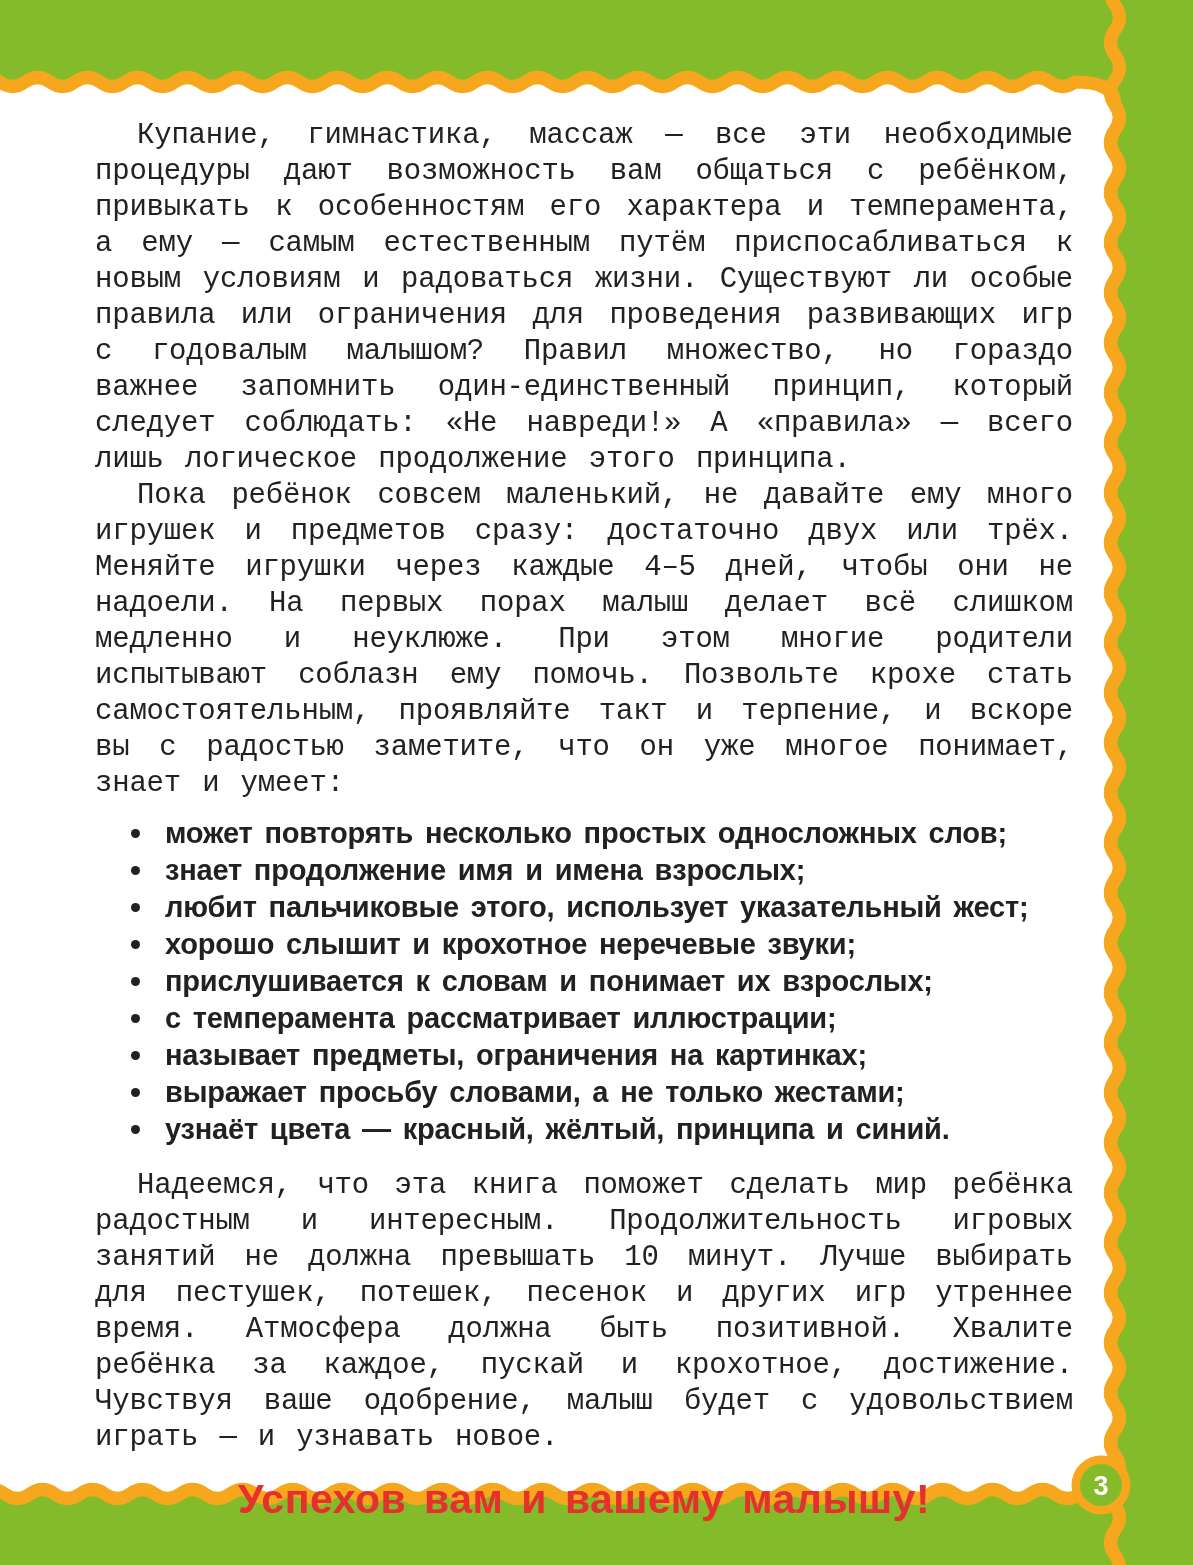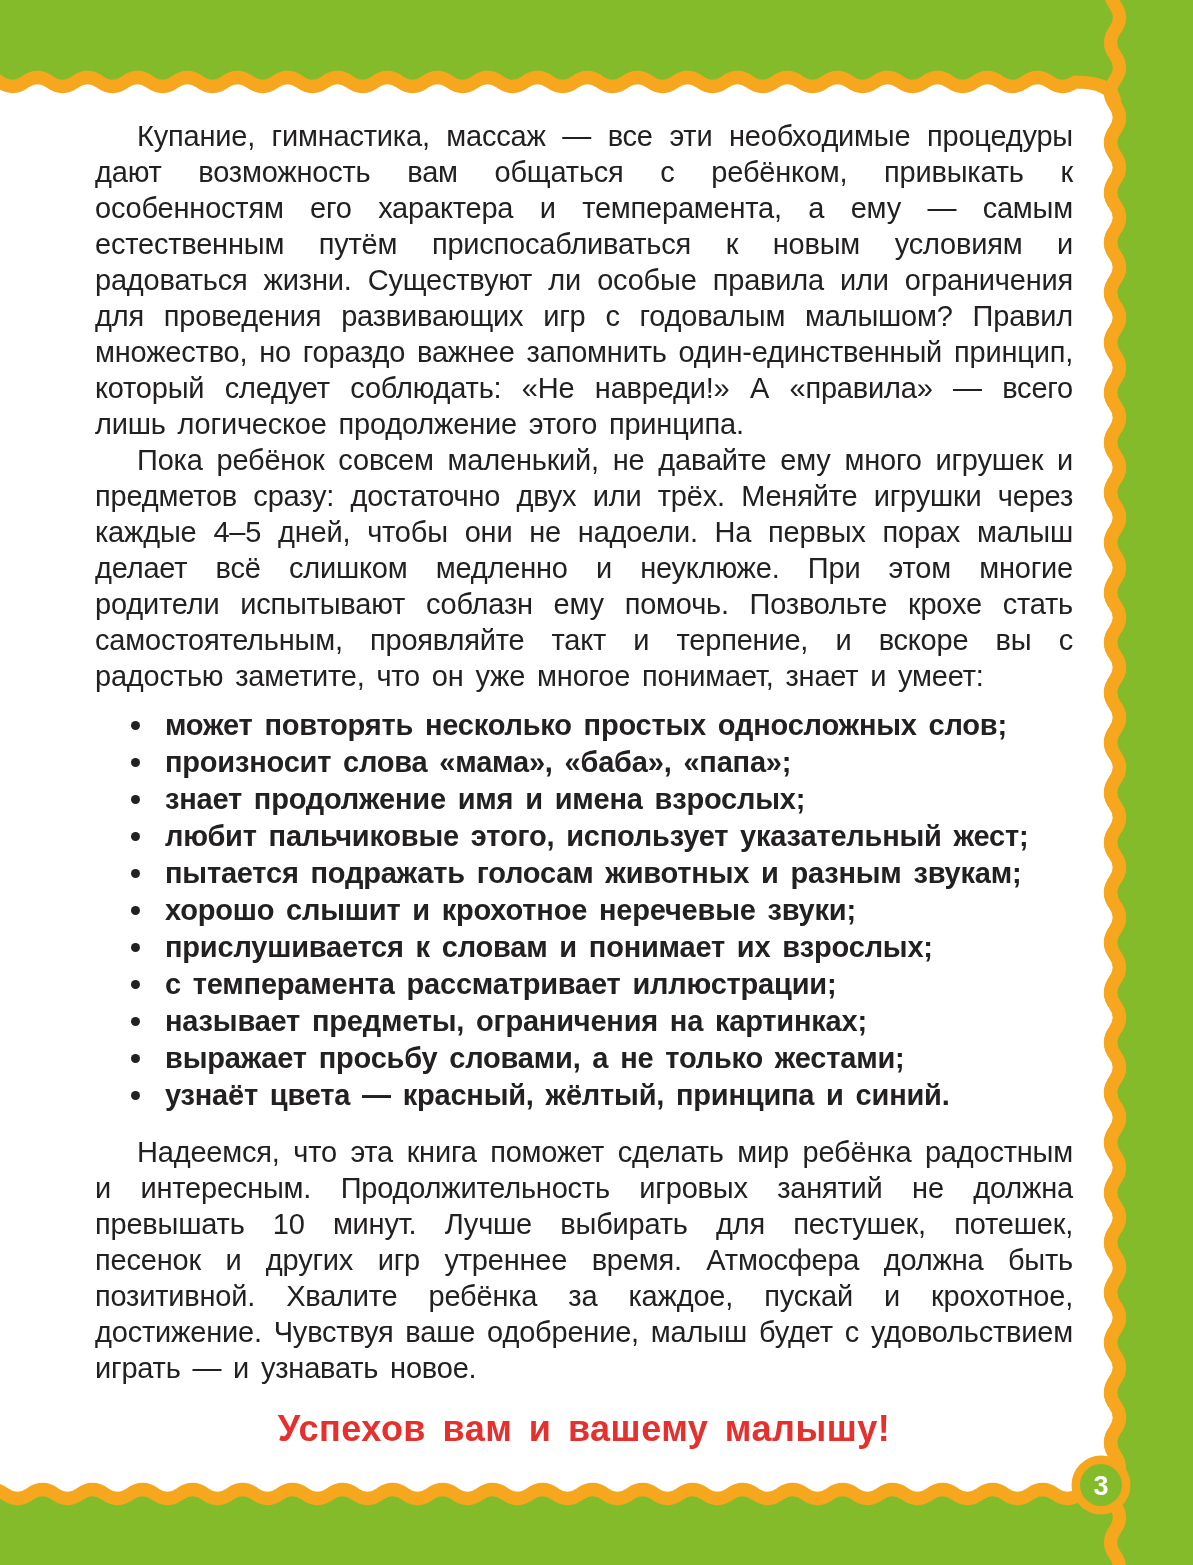--- a/index.html
+++ b/index.html
@@ -43,20 +43,21 @@
     color: var(--text);
     font-size: 29px;
     line-height: 36px;
     letter-spacing: -0.2px;
     word-spacing: 4px;
     text-align: justify;
   }
   .para {
     margin: 0;
     text-indent: 42px;
+    font-family: Liberation Mono, monospace;
   }
   ul.milestones {
     list-style: none;
     margin: 13px 0 20px 0;
     padding: 0;
     line-height: 37px;
     font-weight: bold;
   }
   ul.milestones li {
     position: relative;
@@ -70,21 +71,21 @@
     width: 9px;
     height: 9px;
     border-radius: 50%;
     background: var(--text);
   }
   .closing {
     margin: 18px 0 0 0;
     text-align: center;
     text-indent: 0;
     color: var(--red);
-    font-size: 36px;
+    font-size: 41px;
     line-height: 50px;
     font-weight: bold;
     letter-spacing: 0.5px;
     word-spacing: 6px;
   }
 </style>
 </head>
 <body>
 
 <div class="page">
@@ -99,24 +100,22 @@
       <circle cx="1101" cy="1485" r="21" class="fill-green"></circle>
       <text x="1101" y="1495" class="badge-num">3</text>
     </g>
   </svg>
 
   <div class="content">
     <p class="para">Купание, гимнастика, массаж — все эти необходимые процедуры дают возможность вам общаться с ребёнком, привыкать к особенностям его характера и темперамента, а ему — самым естественным путём приспосабливаться к новым условиям и радоваться жизни. Существуют ли особые правила или ограничения для проведения развивающих игр с годовалым малышом? Правил множество, но гораздо важнее запомнить один-единственный принцип, который следует соблюдать: «Не навреди!» А «правила» — всего лишь логическое продолжение этого принципа.</p>
     <p class="para">Пока ребёнок совсем маленький, не давайте ему много игрушек и предметов сразу: достаточно двух или трёх. Меняйте игрушки через каждые 4–5 дней, чтобы они не надоели. На первых порах малыш делает всё слишком медленно и неуклюже. При этом многие родители испытывают соблазн ему помочь. Позвольте крохе стать самостоятельным, проявляйте такт и терпение, и вскоре вы с радостью заметите, что он уже многое понимает, знает и умеет:</p>
     <ul class="milestones">
       <li>может повторять несколько простых односложных слов;</li>
-      <li>произносит слова «мама», «баба», «папа»;</li>
       <li>знает продолжение имя и имена взрослых;</li>
       <li>любит пальчиковые этого, использует указательный жест;</li>
-      <li>пытается подражать голосам животных и разным звукам;</li>
       <li>хорошо слышит и крохотное неречевые звуки;</li>
       <li>прислушивается к словам и понимает их взрослых;</li>
       <li>с темперамента рассматривает иллюстрации;</li>
       <li>называет предметы, ограничения на картинках;</li>
       <li>выражает просьбу словами, а не только жестами;</li>
       <li>узнаёт цвета — красный, жёлтый, принципа и синий.</li>
     </ul>
     <p class="para">Надеемся, что эта книга поможет сделать мир ребёнка радостным и интересным. Продолжительность игровых занятий не должна превышать 10 минут. Лучше выбирать для пестушек, потешек, песенок и других игр утреннее время. Атмосфера должна быть позитивной. Хвалите ребёнка за каждое, пускай и крохотное, достижение. Чувствуя ваше одобрение, малыш будет с удовольствием играть — и узнавать новое.</p>
     <h2 class="closing">Успехов вам и вашему малышу!</h2>
   </div>

